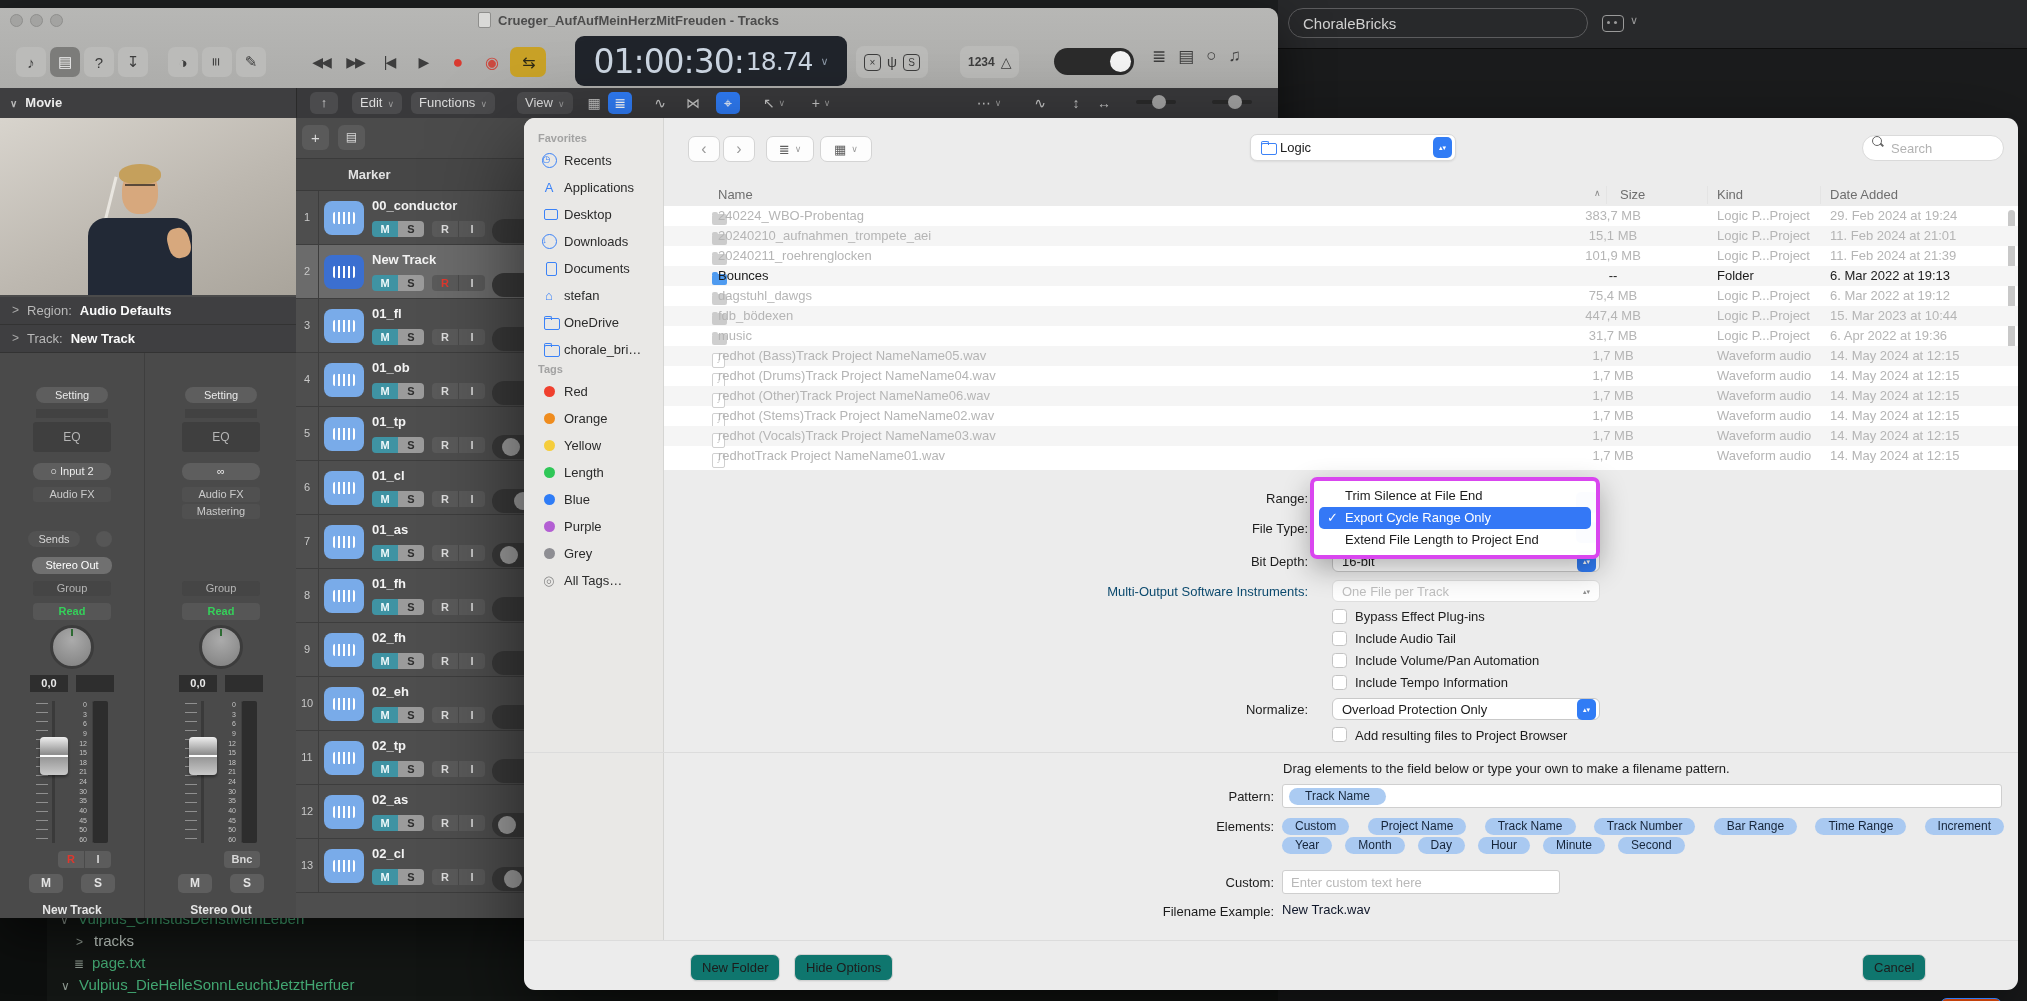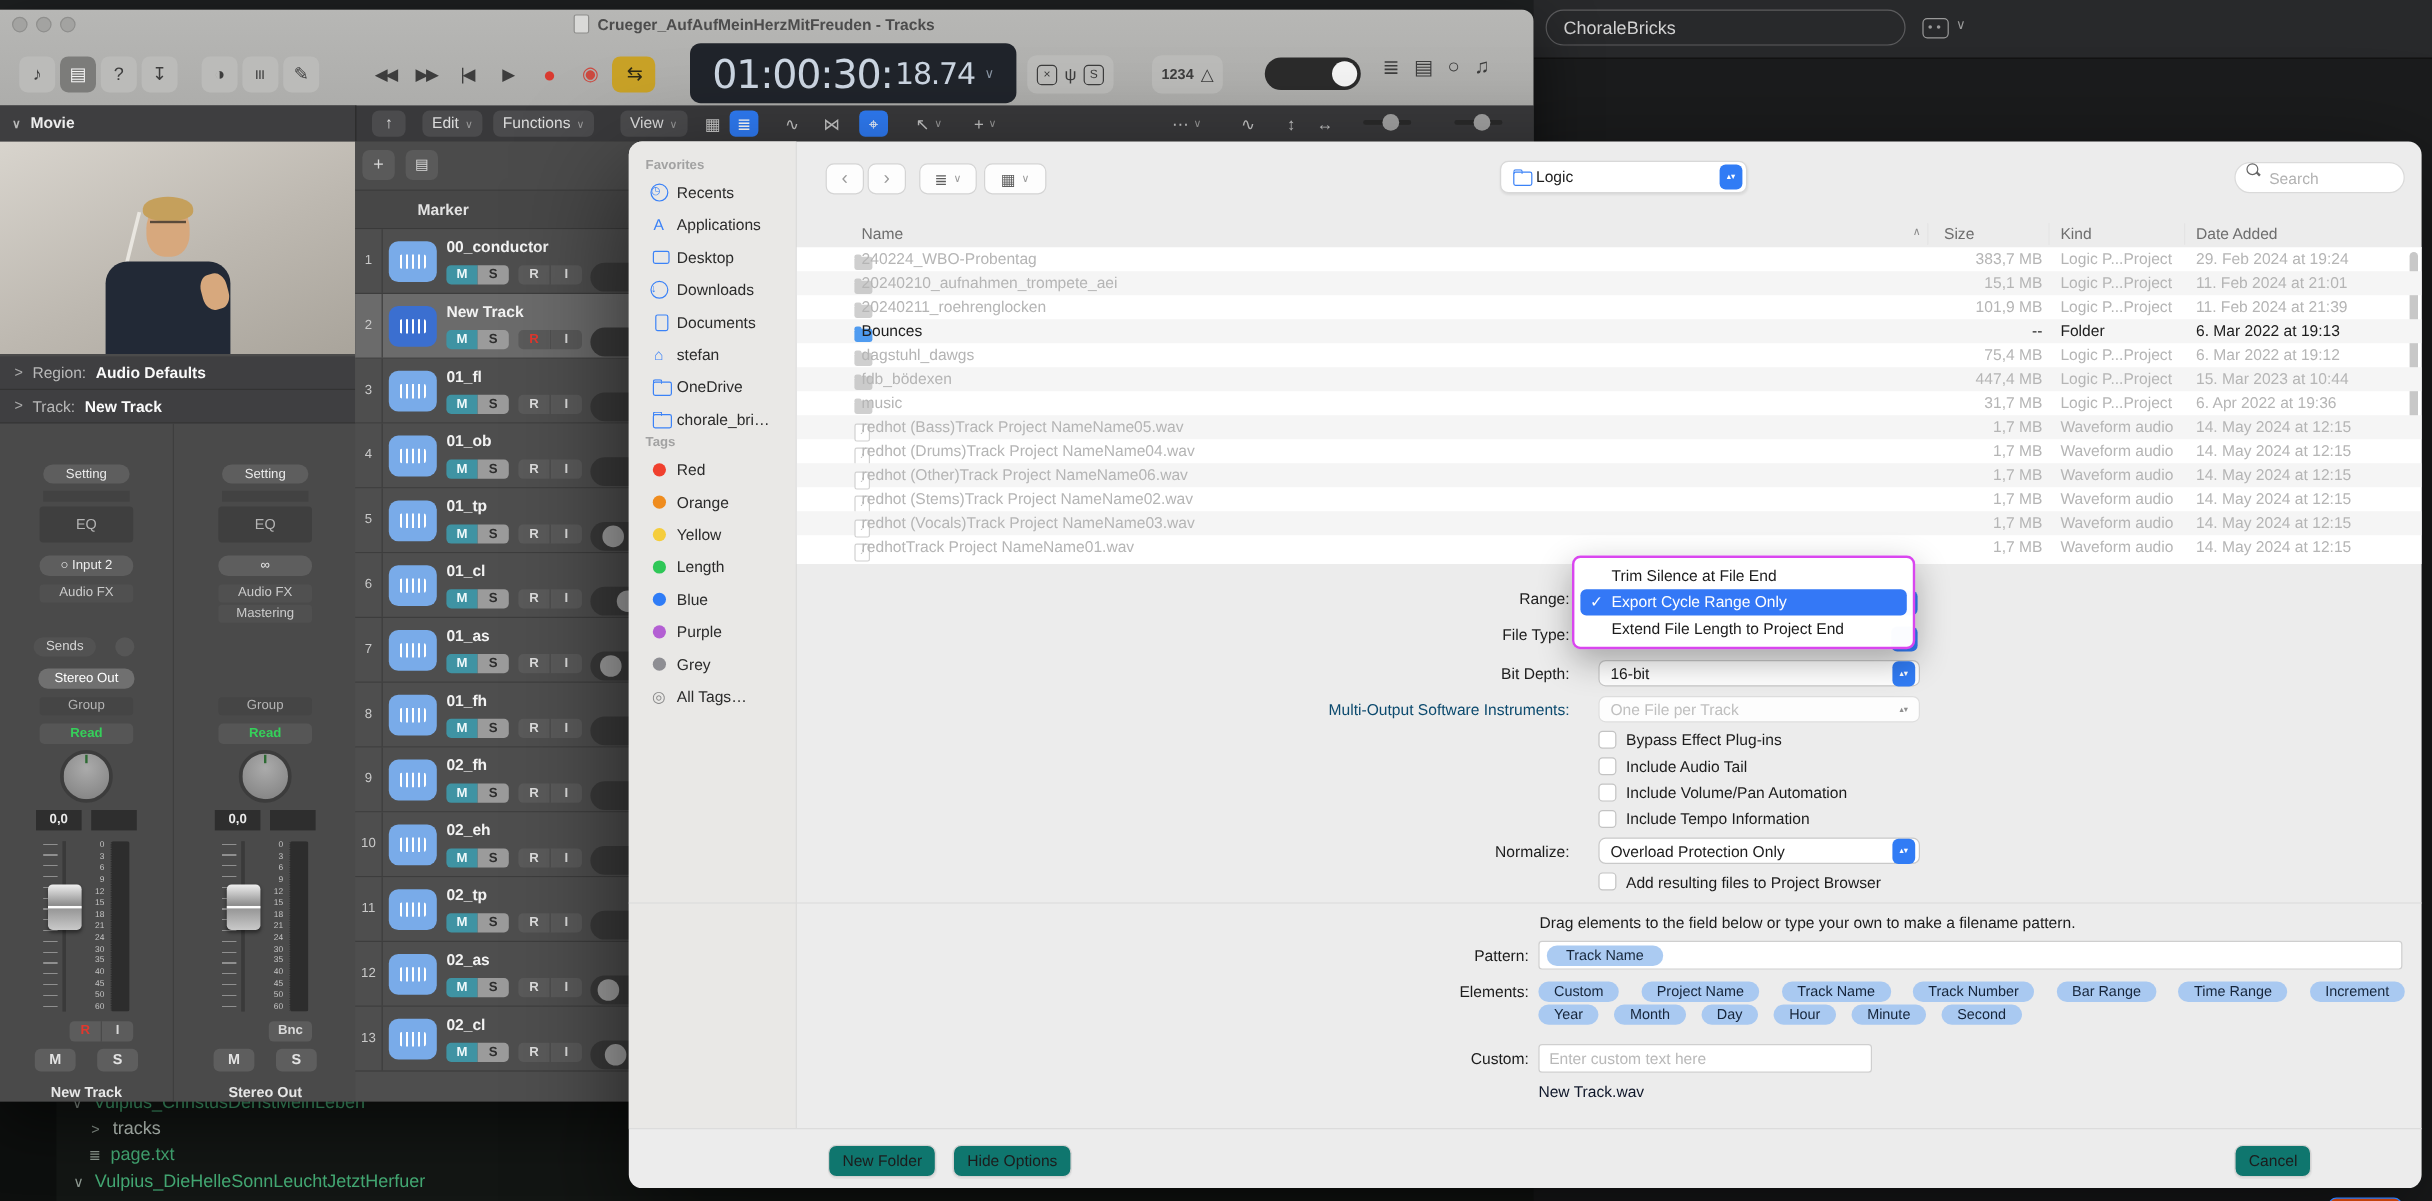--- a/index.html
+++ b/index.html
@@ -180,21 +180,21 @@
   .frow{position:relative;height:20px;font-size:13px;line-height:20px;color:#1c1c1c;white-space:nowrap;}
   .frow.alt{background:#f5f5f5;}
   .frow.muted{color:#b5b5b5;}
   .fic{position:absolute;left:24px;top:4px;color:#9a9a9a;}
   .fi-folder{width:15px;height:11px;background:#a9a9a9;border-radius:2px;}
   .fi-folder::before{content:"";position:absolute;left:0;top:-2px;width:6px;height:3px;background:#a9a9a9;border-radius:2px 2px 0 0;}
   .frow.muted .fi-folder{opacity:.55;}
   .fi-folder.blue{background:#4f9bf0;} .fi-folder.blue::before{background:#4f9bf0;}
   .fi-wav{width:11px;height:13px;background:#fff;border:1px solid #d0d0d0;border-radius:2px;top:3px;font-size:7px;color:#b9b9b9;text-align:center;line-height:13px;}
   .fname{position:absolute;left:54px;}
-  .fsize{position:absolute;left:860px;width:178px;text-align:right;}
+  .fsize{position:absolute;left:860px;width:178px;text-align:center;}
   .fkind{position:absolute;left:1053px;}
   .fdate{position:absolute;left:1166px;}
   .scrollbar{position:absolute;right:3px;top:4px;width:7px;height:140px;background:#c8c8c8;border-radius:4px;}
 
   .opt-label{position:absolute;left:0;width:784px;text-align:right;font-size:13px;color:#1c1c1c;}
   .opt-label.dis{color:#0c4a6e;}
   .popup{position:absolute;left:808px;width:268px;height:22px;background:#fff;border:1px solid #c9c9c9;border-radius:6px;box-sizing:border-box;display:flex;align-items:center;font-size:13px;color:#1c1c1c;}
   .popup .pv{flex:1;padding-left:9px;}
   .popup.dis{border-color:#dedede;background:#fdfdfd;color:#bfbfbf;}
   .chk{position:absolute;left:808px;width:15px;height:15px;background:#fff;border:1px solid #c3c3c3;border-radius:3.5px;box-sizing:border-box;}
@@ -209,21 +209,21 @@
   .pr1{top:700px;width:722px;justify-content:space-between;}
   .pr2{top:719px;gap:13px;}
   .pill{height:17px;line-height:17px;padding:0 13px;background:#a9c9f1;border-radius:9px;font-size:12px;color:#16253a;white-space:nowrap;}
   .custom-input{position:absolute;left:758px;top:752px;width:278px;height:24px;border:1px solid #cfcfcf;border-radius:3px;box-sizing:border-box;font-size:13px;color:#333;padding:0 8px;outline:none;font-family:"Liberation Sans",sans-serif;}
   .custom-input::placeholder{color:#b9b9b9;}
   .fn-value{position:absolute;left:758px;top:784px;font-size:13px;color:#0f172a;}
   .dlg-btn{position:absolute;top:836px;height:27px;background:#0f766e;border:1px solid #d2d2d2;border-radius:7px;font-size:13px;color:#1c1c1c;text-align:center;line-height:26px;box-sizing:border-box;padding:0 11px;box-shadow:0 1px 1px rgba(0,0,0,.05);}
   .dlg-btn.primary{background:#c2410c;border-color:#2f7cf6;color:#fff;margin-top:44px;}
 
   
-  .menu{position:absolute;left:1310px;top:463px;width:282px;background:rgba(255,255,255,.98);border:2px solid #d946ef;border-radius:7px;box-shadow:0 10px 28px rgba(0,0,0,.3);padding:4px 0;z-index:50;}
+  .menu{position:absolute;left:1310px;top:477px;width:282px;background:rgba(255,255,255,.98);border:4px solid #d946ef;border-radius:7px;box-shadow:0 10px 28px rgba(0,0,0,.3);padding:4px 0;z-index:50;}
   .menu-item{position:relative;height:22px;line-height:22px;font-size:13px;color:#1c1c1c;padding-left:26px;margin:0 5px;border-radius:5px;white-space:nowrap;}
   .menu-item.selected{background:#3478f6;color:#fff;}
   .menu-item .mcheck{position:absolute;left:8px;width:14px;}
   .peek{position:absolute;left:1576px;width:22px;height:21px;background:#317cf5;border-radius:5px;z-index:40;}
 </style>
 </head>
 <body>
 
 <div class="screen">
 
@@ -966,20 +966,21 @@
 
     <span class="pill">Year</span>
         <span class="pill">Month</span>
         <span class="pill">Day</span>
         <span class="pill">Hour</span>
         <span class="pill">Minute</span>
         <span class="pill">Second</span>
       </div>
     <div class="opt-label" style="top:757px;width:750px">Custom:</div>
     <input class="custom-input" placeholder="Enter custom text here" style="">
+    <div class="opt-label" style="top:786px;width:750px">Filename Example:</div>
     <div class="fn-value">New Track.wav</div>
 
     <div class="divider" style="top:822px"></div>
     <span class="dlg-btn" style="left:166px">New Folder</span>
     <span class="dlg-btn" style="left:270px">Hide Options</span>
     <span class="dlg-btn" style="left:1338px">Cancel</span>
     <span class="dlg-btn primary" style="left:1416px">Export</span>
   </div>
 
   <span class="peek" style="top:492px"></span>

